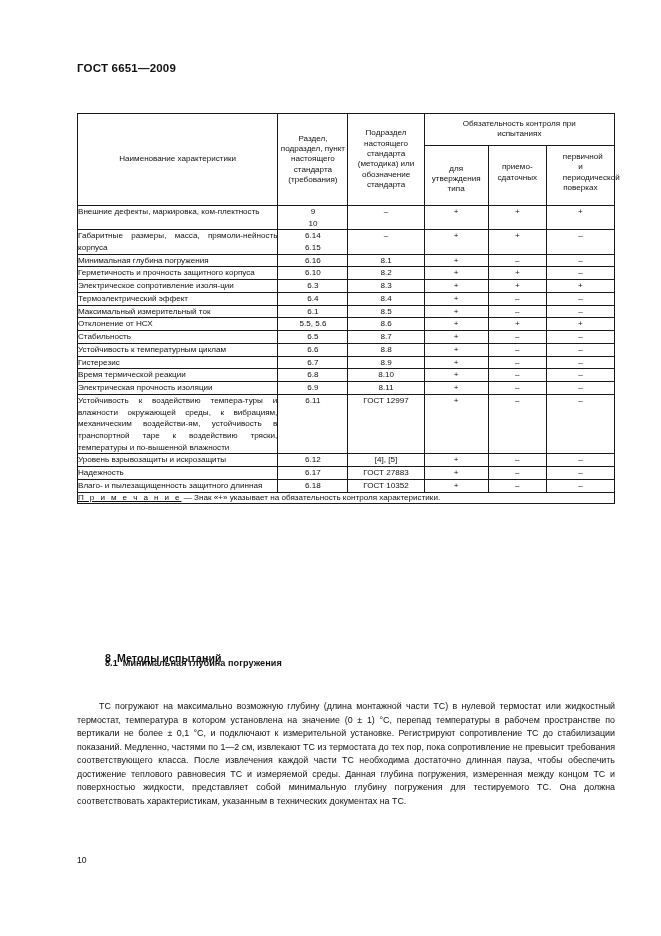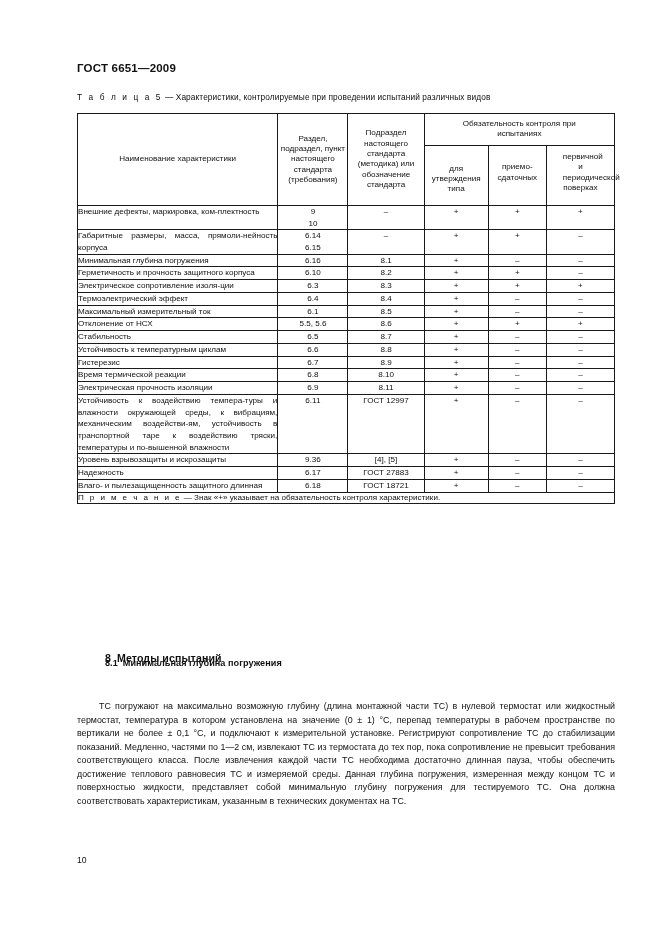--- a/index.html
+++ b/index.html
@@ -100,20 +100,21 @@
     line-height: 1.45;
   }
   td.note-cell {
     padding: 5px 6px 5px 26px;
     text-align: left;
     font-size: 8.1px;
     line-height: 1.3;
   }
   .note-cell .spaced {
     letter-spacing: 1.9px;
+    text-decoration: underline;
   }
 
   
   .sect-h1 {
     position: absolute;
     left: 105px;
     top: 652px;
     font-size: 10.6px;
     font-weight: bold;
     letter-spacing: 0.1px;
@@ -148,23 +149,20 @@
     font-size: 8.6px;
   }
 </style>
 </head>
 <body>
 
 <div class="page">
 
   <div class="running-head">ГОСТ 6651—2009</div>
 
-  <div class="table-caption">
-    <span class="spaced">Т а б л и ц а  5</span><span> — </span><span>Характеристики, контролируемые при проведении испытаний различных видов</span>
-  </div>
 
   <div class="tbl-wrap">
     <table class="gost">
       <colgroup>
         <col class="h-name">
           <col class="h-razdel">
           <col class="h-podraz">
         <col class="h-type">
           <col class="h-accept">
           <col class="h-verify">
@@ -290,38 +288,38 @@
           <tr>
             <td class="c-name">Устойчивость  к  воздействию  темпера-​туры и влажности окружающей среды, к вибрациям,  механическим  воздействи-​ям, устойчивость в транспортной таре к воздействию тряски, температуры и по-​вышенной влажности</td>
             <td class="c-num">6.11</td>
             <td class="c-num">ГОСТ 12997</td>
             <td class="c-mark">+</td>
             <td class="c-mark">–</td>
             <td class="c-mark">–</td>
           </tr>
           <tr>
             <td class="c-name">Уровень взрывозащиты и искрозащиты</td>
-            <td class="c-num">9.36</td>
+            <td class="c-num">6.12</td>
             <td class="c-num">[4], [5]</td>
             <td class="c-mark">+</td>
             <td class="c-mark">–</td>
             <td class="c-mark">–</td>
           </tr>
           <tr>
             <td class="c-name">Надежность</td>
             <td class="c-num">6.17</td>
             <td class="c-num">ГОСТ 27883</td>
             <td class="c-mark">+</td>
             <td class="c-mark">–</td>
             <td class="c-mark">–</td>
           </tr>
           <tr>
             <td class="c-name">Влаго- и пылезащищенность защитного длинная</td>
             <td class="c-num">6.18</td>
-            <td class="c-num">ГОСТ 18721</td>
+            <td class="c-num">ГОСТ 10352</td>
             <td class="c-mark">+</td>
             <td class="c-mark">–</td>
             <td class="c-mark">–</td>
           </tr>
         </tbody>
       <tfoot>
         <tr>
           <td colspan="6" class="note-cell">
             <span class="spaced">П р и м е ч а н и е</span><span> — Знак «+» указывает на обязательность контроля характеристики.</span>
           </td>

